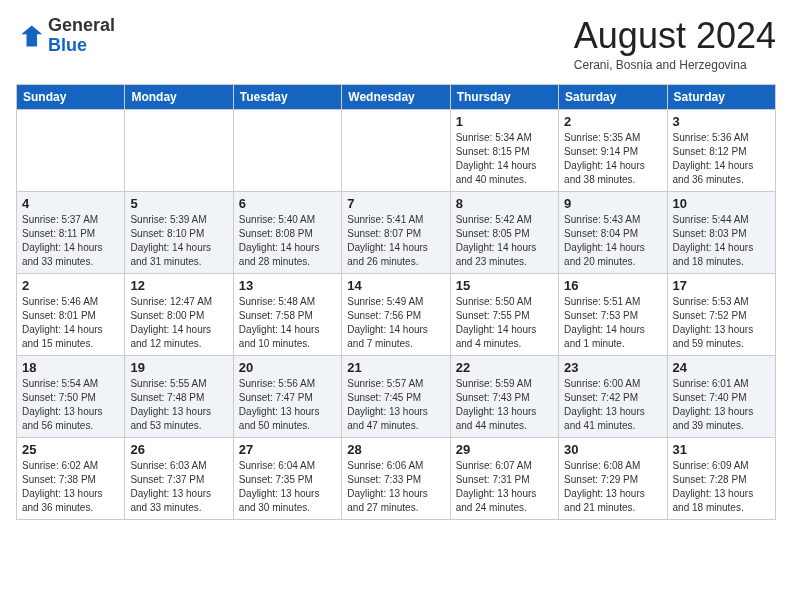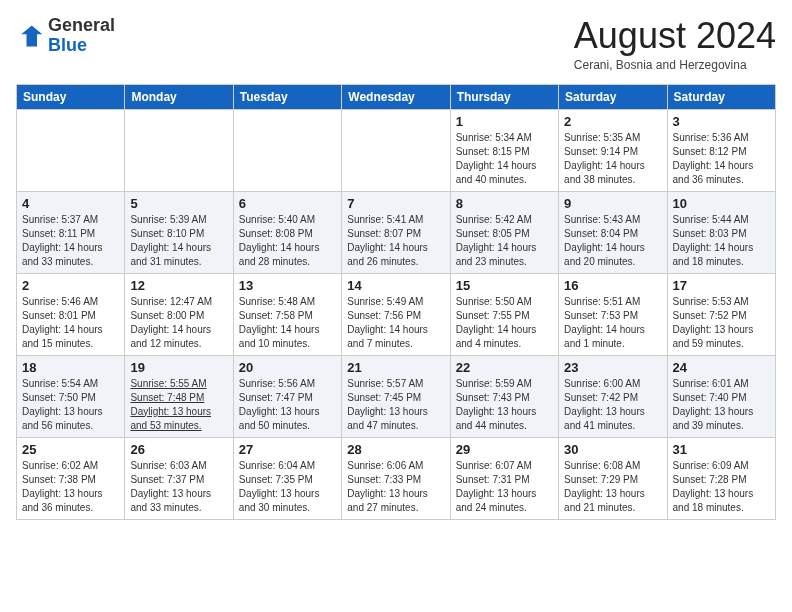--- a/index.html
+++ b/index.html
@@ -247,21 +247,21 @@
       <tr class="row-odd">
         <td>
           <div class="day-num">18</div>
           <div class="day-info" style="white-space: pre-line;">Sunrise: 5:54 AM
 Sunset: 7:50 PM
 Daylight: 13 hours
 and 56 minutes.</div>
         </td>
         <td>
           <div class="day-num">19</div>
-          <div class="day-info" style="white-space: pre-line; text-decoration: underline;">Sunrise: 5:55 AM
+          <div class="day-info" style="white-space: pre-line;">Sunrise: 5:55 AM
 Sunset: 7:48 PM
 Daylight: 13 hours
 and 53 minutes.</div>
         </td>
         <td>
           <div class="day-num">20</div>
           <div class="day-info" style="white-space: pre-line;">Sunrise: 5:56 AM
 Sunset: 7:47 PM
 Daylight: 13 hours
 and 50 minutes.</div>

